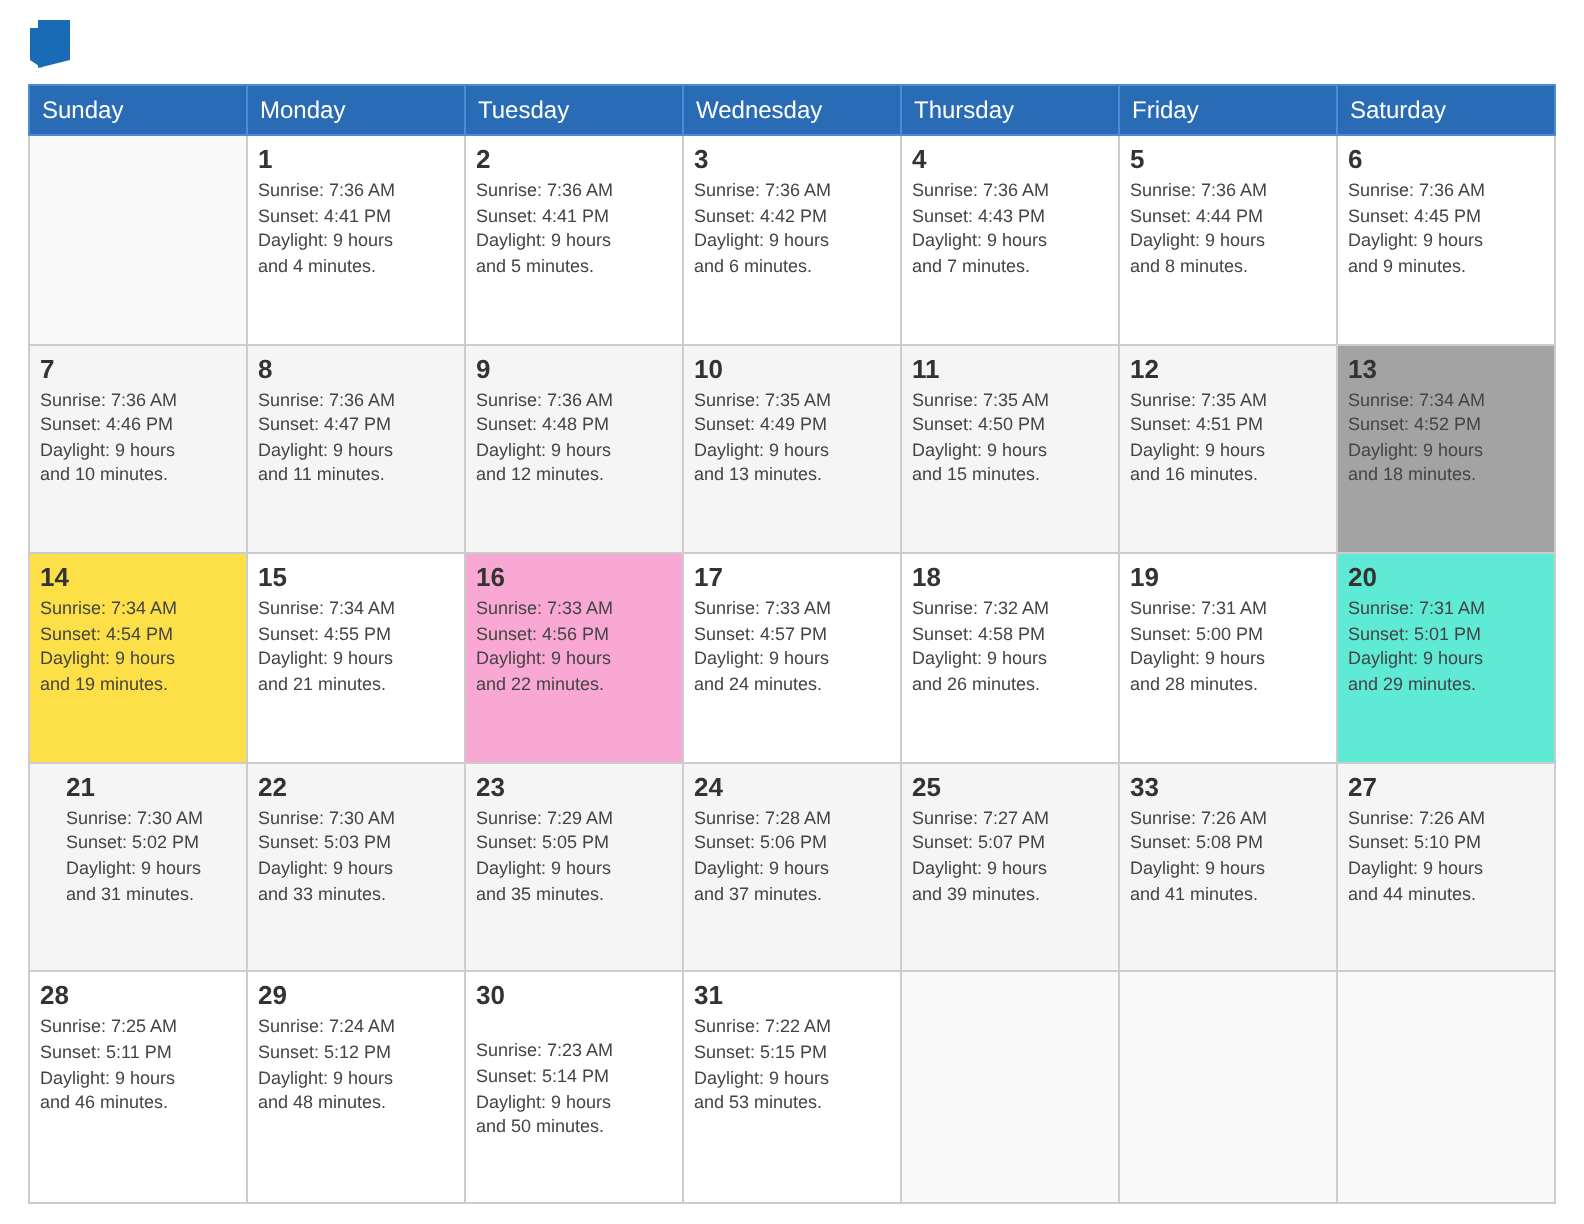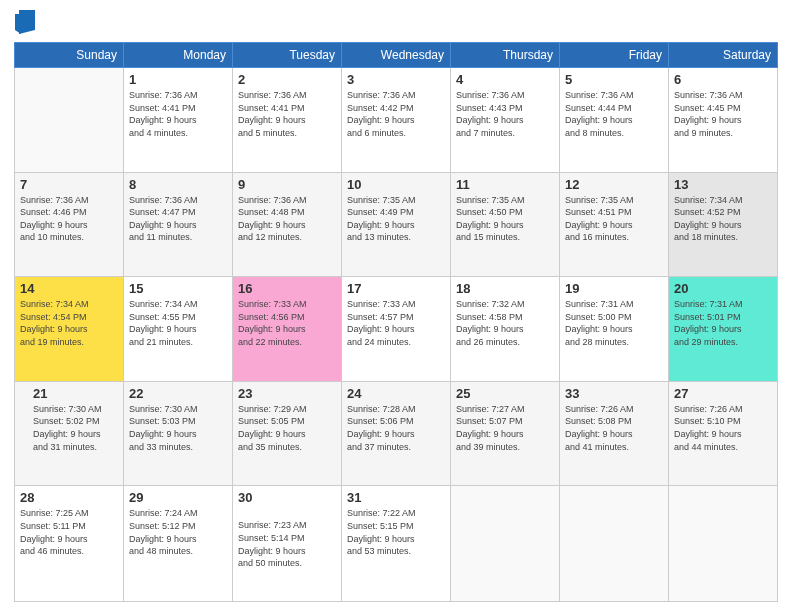--- a/index.html
+++ b/index.html
@@ -52,21 +52,21 @@
     .calendar {
       flex: 1;
       border: 1px solid #ccc;
       border-collapse: collapse;
       width: 100%;
       table-layout: fixed;
     }
     .calendar th {
       background: #2a6bb5;
       color: #fff;
-      text-align: right;
+      text-align: left;
       padding: 5px 6px;
       font-size: 12px;
       border: 1px solid #4a8bd5;
       font-weight: normal;
     }
     .calendar td {
       vertical-align: top;
       padding: 4px 5px;
       border: 1px solid #ccc;
       font-size: 9.5px;
@@ -212,21 +212,21 @@
 Daylight: 9 hours
 and 15 minutes.</div>
           </td>
           <td style="background: rgb(245, 245, 245);">
             <span class="day-num">12</span>
             <div class="day-info" style="white-space: pre-line;">Sunrise: 7:35 AM
 Sunset: 4:51 PM
 Daylight: 9 hours
 and 16 minutes.</div>
           </td>
-          <td style="background: #e5e5e5; margin-left: 11px;">
+          <td style="background: #a3a3a3; margin-left: 11px;">
             <span class="day-num">13</span>
             <div class="day-info" style="white-space: pre-line;">Sunrise: 7:34 AM
 Sunset: 4:52 PM
 Daylight: 9 hours
 and 18 minutes.</div>
           </td>
         </tr>
         <tr>
           <td style="background: #fde047;">
             <span class="day-num">14</span>

